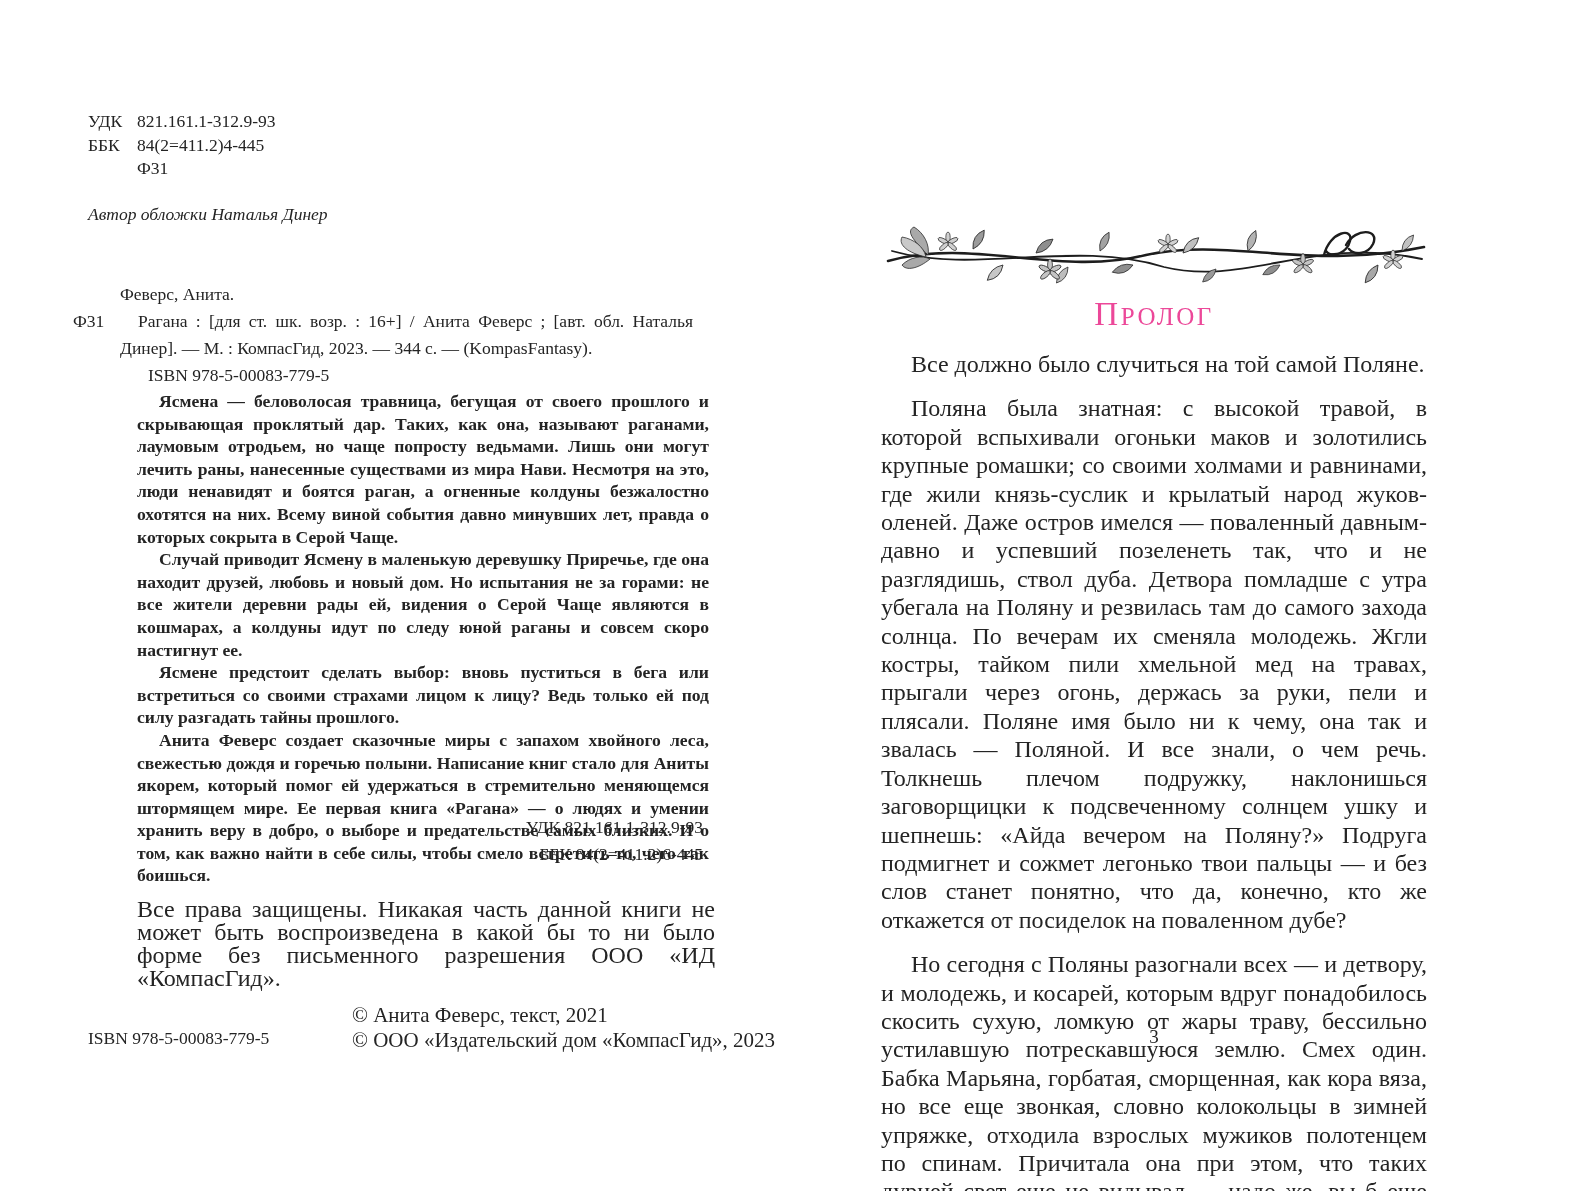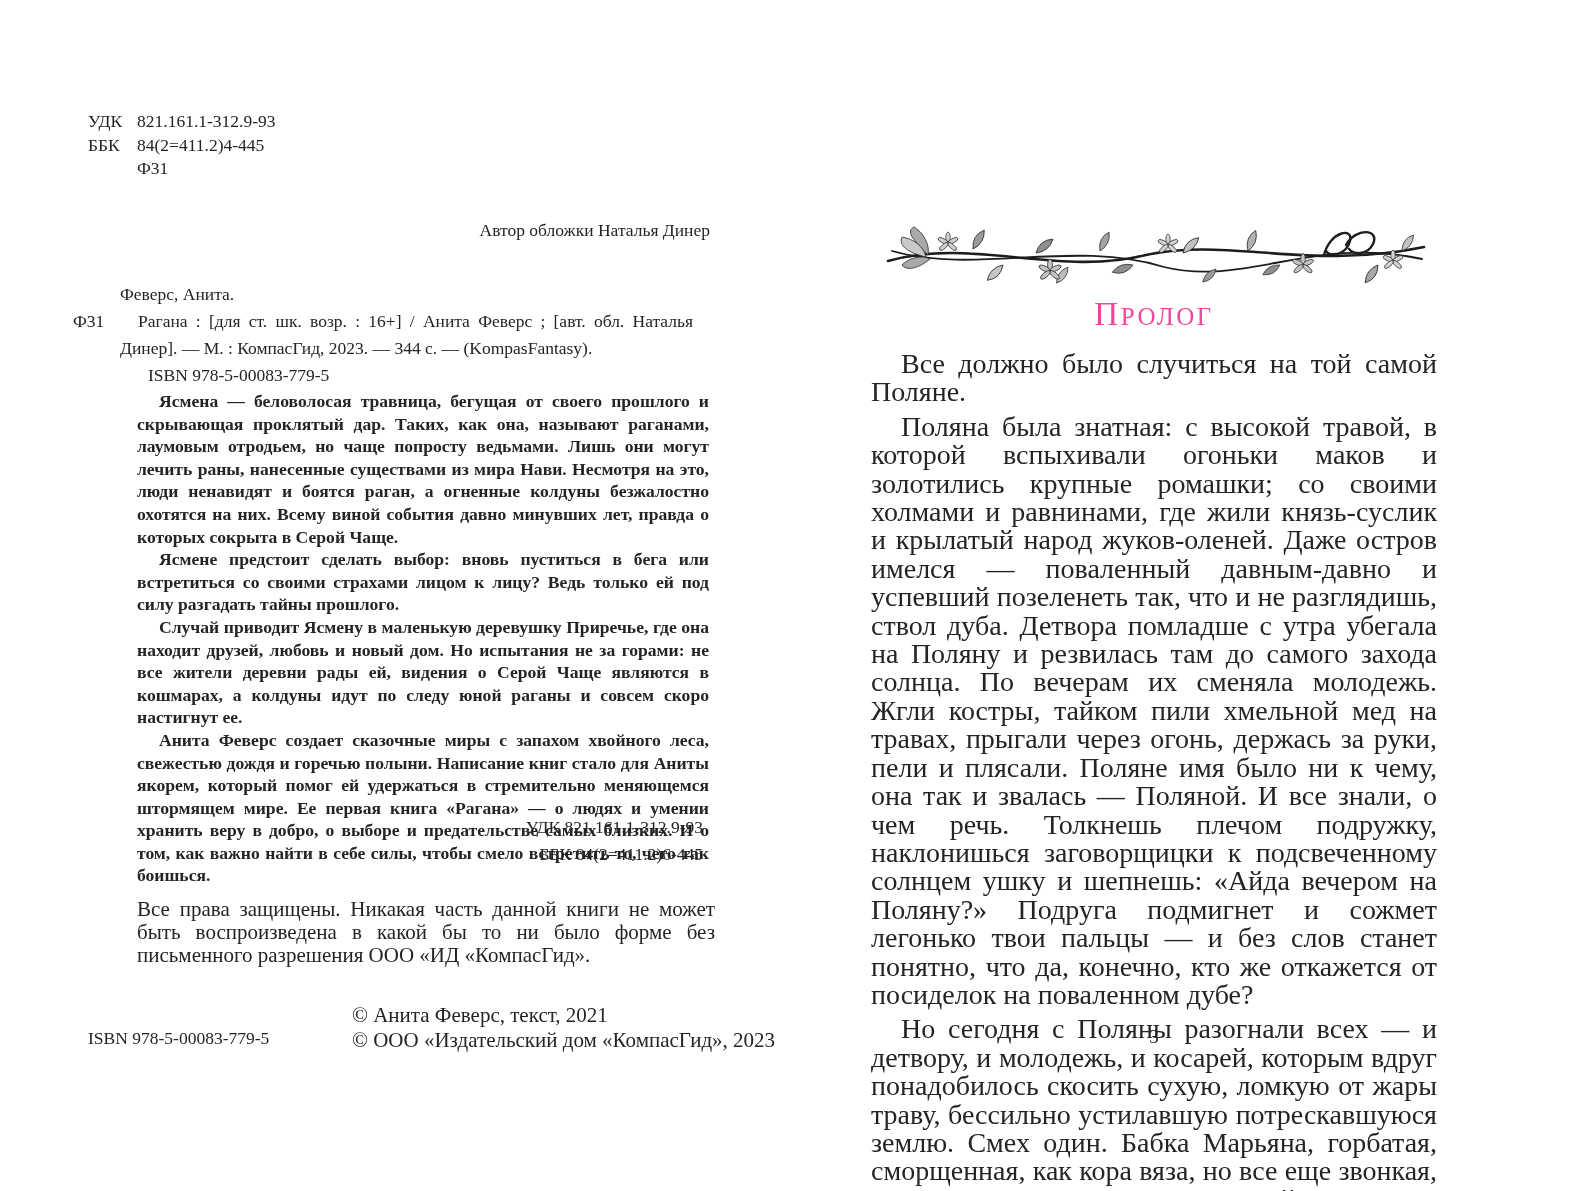--- a/index.html
+++ b/index.html
@@ -17,57 +17,57 @@
   }
   .abs { position: absolute; }
 
   
   .catalog { left: 88px; top: 110px; font-size: 17.5px; line-height: 23.5px; }
   .cat-row { display: flex; }
   .cat-lbl { width: 49px; flex: 0 0 49px; }
   .cat-code { margin-left: 49px; }
 
   .cover-author {
-    left: 88px; top: 220px; width: 622px;
-    text-align: right; font-size: 17.5px;
+    left: 88px; top: 204px; width: 622px;
+    text-align: left; font-style: italic; font-size: 17.5px;
   }
 
   .bib { left: 71px; top: 281px; width: 622px; font-size: 17.5px; line-height: 27px; }
   .bib-author { margin-left: 49px; }
   .bib-entry { position: relative; padding-left: 49px; }
   .bib-code { position: absolute; left: 2px; top: 0; }
   .bib-text { margin: 0; text-indent: 18px; text-align: justify; }
   .bib-isbn { margin-left: 77px; }
 
   .annotation { left: 137px; top: 390px; width: 572px; font-size: 17.6px; line-height: 22.6px; font-weight: bold; }
   .annotation p { margin: 0; text-indent: 22px; text-align: justify; }
 
   .catalog-footer { left: 137px; top: 814px; width: 566px; text-align: right; font-size: 17.5px; line-height: 27px; }
 
-  .rights { left: 137px; top: 898px; width: 578px; font-size: 21px; line-height: 23px; }
+  .rights { left: 137px; top: 898px; width: 578px; font-size: 24px; line-height: 23px; }
   .rights p { margin: 0; text-align: justify; }
 
   .isbn-bottom { left: 88px; top: 1028px; font-size: 17.5px; }
   .copyrights { left: 352px; top: 1003px; font-size: 21px; line-height: 25px; }
 
   
   .right-page { left: 865px; top: 225px; width: 578px; }
   .ornament { display: block; margin: 0 auto 6px auto; width: 552px; height: 66px; }
   .chapter-title {
     margin: 6px 0 16px 0;
     text-align: center;
     font-weight: 400;
     font-size: 25px;
     line-height: 34px;
     letter-spacing: 2.5px;
     text-transform: uppercase;
     color: #ec4899;
   }
   .chapter-title::first-letter { font-size: 33px; }
-  .body-text p { margin: 6px; font-size: 28px; line-height: 28.4px; text-align: justify; text-indent: 30px; }
+  .body-text p { margin: 16px; font-size: 24px; line-height: 28.4px; text-align: justify; text-indent: 30px; }
 
   .page-num { left: 865px; top: 1026px; width: 578px; text-align: center; font-size: 19px; }
 </style>
 </head>
 <body>
 
 <div>
 
   <section class="abs catalog">
     <div class="cat-row">
@@ -87,22 +87,22 @@
     <div class="bib-author">Феверс, Анита.</div>
     <div class="bib-entry">
       <span class="bib-code">Ф31</span>
       <p class="bib-text">Рагана : [для ст. шк. возр. : 16+] / Анита Феверс ; [авт. обл. Наталья Динер]. — М. : КомпасГид, 2023. — 344 с. — (KompasFantasy).</p>
     </div>
     <div class="bib-isbn">ISBN 978-5-00083-779-5</div>
   </section>
 
   <section class="abs annotation">
     <p>Ясмена — беловолосая травница, бегущая от своего прошлого и скрывающая проклятый дар. Таких, как она, называют раганами, лаумовым отродьем, но чаще попросту ведьмами. Лишь они могут лечить раны, нанесенные существами из мира Нави. Несмотря на это, люди ненавидят и боятся раган, а огненные колдуны безжалостно охотятся на них. Всему виной события давно минувших лет, правда о которых сокрыта в Серой Чаще.</p>
+    <p>Случай приводит Ясмену в маленькую деревушку Приречье, где она находит друзей, любовь и новый дом. Но испытания не за горами: не все жители деревни рады ей, видения о Серой Чаще являются в кошмарах, а колдуны идут по следу юной раганы и совсем скоро настигнут ее.</p>
     <p>Ясмене предстоит сделать выбор: вновь пуститься в бега или встретиться со своими страхами лицом к лицу? Ведь только ей под силу разгадать тайны прошлого.</p>
-    <p>Случай приводит Ясмену в маленькую деревушку Приречье, где она находит друзей, любовь и новый дом. Но испытания не за горами: не все жители деревни рады ей, видения о Серой Чаще являются в кошмарах, а колдуны идут по следу юной раганы и совсем скоро настигнут ее.</p>
     <p>Анита Феверс создает сказочные миры с запахом хвойного леса, свежестью дождя и горечью полыни. Написание книг стало для Аниты якорем, который помог ей удержаться в стремительно меняющемся штормящем мире. Ее первая книга «Рагана» — о людях и умении хранить веру в добро, о выборе и предательстве самых близких. И о том, как важно найти в себе силы, чтобы смело встретить то, чего так боишься.</p>
   </section>
 
   <section class="abs catalog-footer">
     <div>УДК  821.161.1-312.9-93</div>
     <div>ББК 84(2=411.2)6-445</div>
   </section>
 
   <section class="abs rights">
     <p>Все права защищены. Никакая часть данной книги не может быть воспроизведена в какой бы то ни было форме без письменного разрешения ООО «ИД «КомпасГид».</p>

